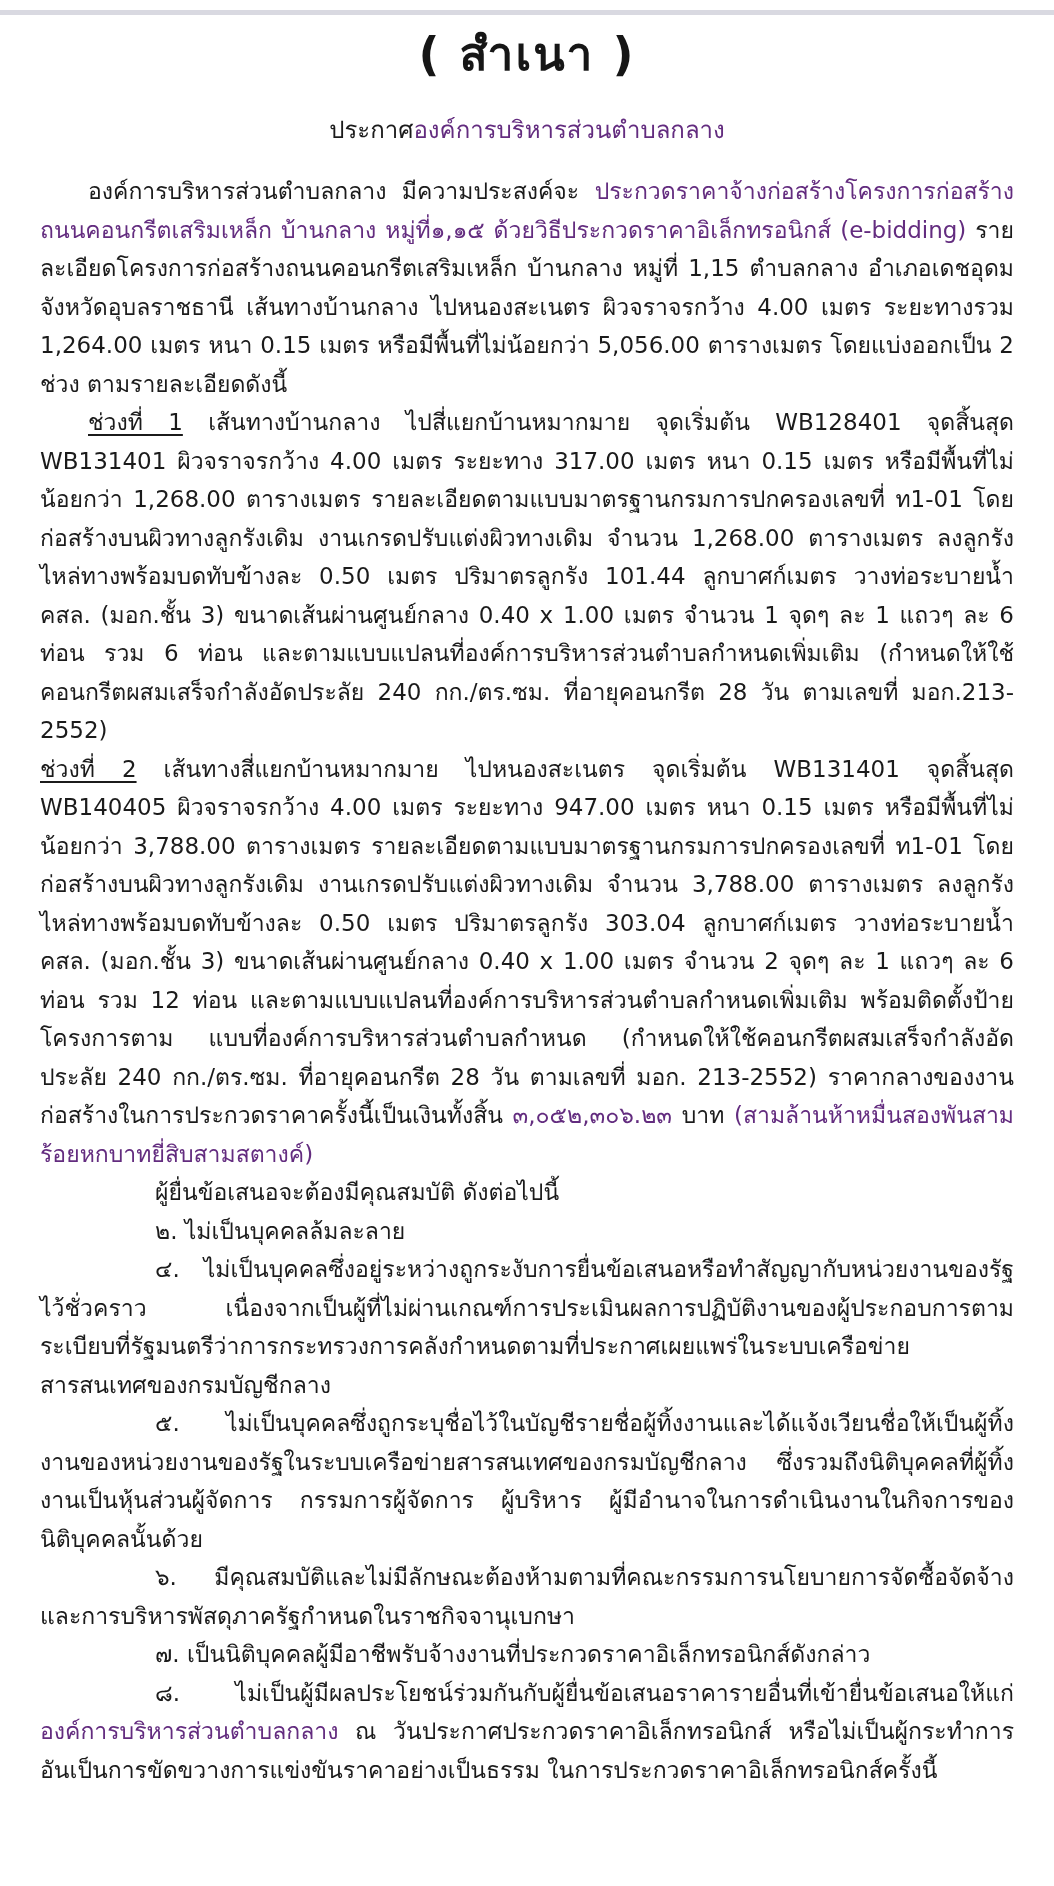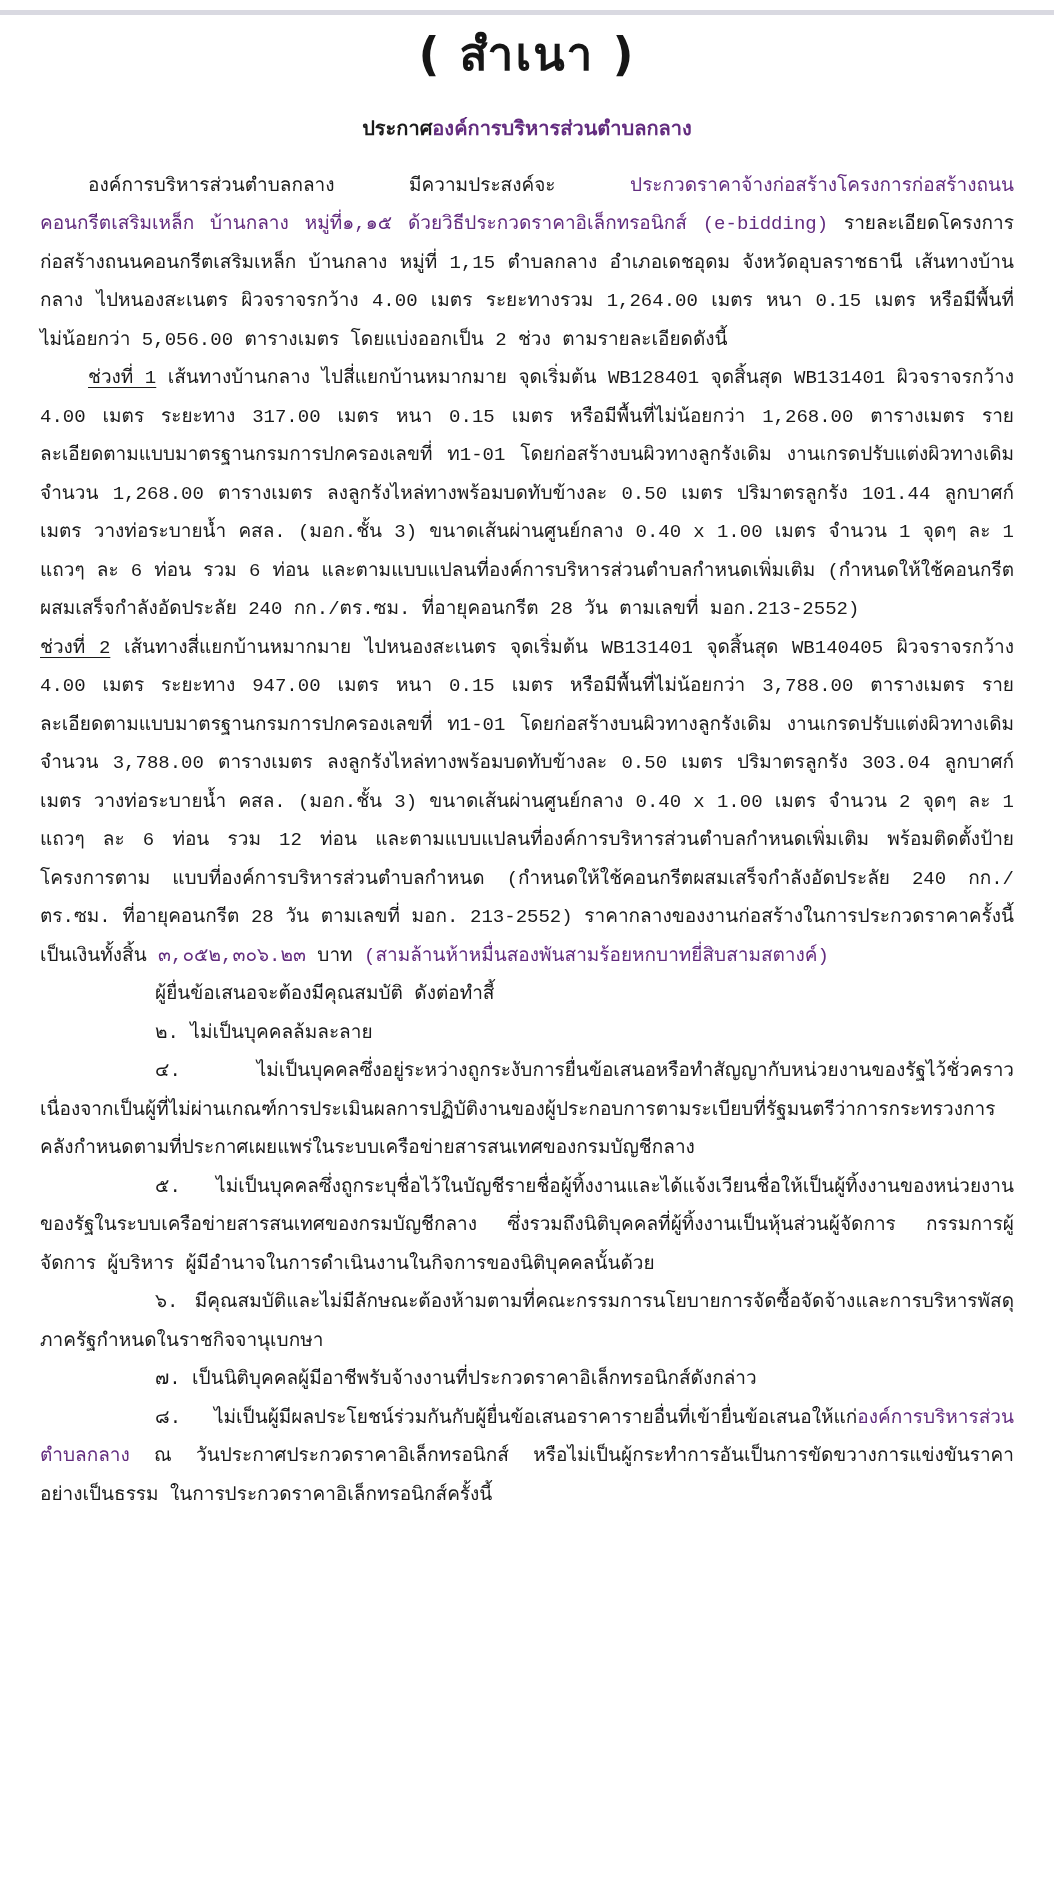--- a/index.html
+++ b/index.html
@@ -28,39 +28,38 @@
     text-align: center;
     font-size: 46px;
     font-weight: bold;
     letter-spacing: 2px;
     margin: 8px 0 0 0;
     line-height: 1.15;
     color: #161616;
   }
   .announce-line {
     text-align: center;
-    font-weight: bold;
-    font-size: 20px;
+    font-weight: normal;
+    font-size: 24px;
     margin-top: 34px;
     line-height: 1.3;
   }
   .subject-line {
     text-align: center;
     font-weight: bold;
     font-size: 24px;
     line-height: 41px;
     margin-top: 4px;
   }
   .purple { color: #632c7f; }
   p.body-par {
-    font-size: 19px;
+    font-size: 23px;
     line-height: 38.5px;
     text-align: justify;
     margin: 0;
-    font-family: Liberation Mono, monospace;
   }
   p.first-par { margin-top: 26px; }
   .indent-sm { text-indent: 48px; }
   .indent-lg { text-indent: 115px; }
   .u { text-decoration: underline; text-underline-offset: 4px; }
 </style>
 </head>
 <body>
 
 <div class="page">
@@ -80,21 +79,21 @@
     </p>
 
     <p class="body-par indent-sm">
       <span class="u">ช่วงที่ 1</span><span> เส้นทางบ้านกลาง ไปสี่แยกบ้านหมากมาย จุดเริ่มต้น WB128401 จุดสิ้นสุด WB131401 ผิวจราจรกว้าง 4.00 เมตร ระยะทาง 317.00 เมตร หนา 0.15 เมตร หรือมีพื้นที่ไม่น้อยกว่า 1,268.00 ตารางเมตร รายละเอียดตามแบบมาตรฐานกรมการปกครองเลขที่ ท1-01 โดยก่อสร้างบนผิวทางลูกรังเดิม งานเกรดปรับแต่งผิวทางเดิม จำนวน 1,268.00 ตารางเมตร ลงลูกรังไหล่ทางพร้อมบดทับข้างละ 0.50 เมตร ปริมาตรลูกรัง 101.44 ลูกบาศก์เมตร วางท่อระบายน้ำ คสล. (มอก.ชั้น 3) ขนาดเส้นผ่านศูนย์กลาง 0.40 x 1.00 เมตร จำนวน 1 จุดๆ ละ 1 แถวๆ ละ 6 ท่อน รวม 6 ท่อน และตามแบบแปลนที่องค์การบริหารส่วนตำบลกำหนดเพิ่มเติม (กำหนดให้ใช้คอนกรีตผสมเสร็จกำลังอัดประลัย 240 กก./ตร.ซม. ที่อายุคอนกรีต 28 วัน ตามเลขที่ มอก.213-2552)</span>
     </p>
 
     <p class="body-par">
       <span class="u">ช่วงที่ 2</span><span> เส้นทางสี่แยกบ้านหมากมาย ไปหนองสะเนตร จุดเริ่มต้น WB131401 จุดสิ้นสุด WB140405 ผิวจราจรกว้าง 4.00 เมตร ระยะทาง 947.00 เมตร หนา 0.15 เมตร หรือมีพื้นที่ไม่น้อยกว่า 3,788.00 ตารางเมตร รายละเอียดตามแบบมาตรฐานกรมการปกครองเลขที่ ท1-01 โดยก่อสร้างบนผิวทางลูกรังเดิม งานเกรดปรับแต่งผิวทางเดิม จำนวน 3,788.00 ตารางเมตร ลงลูกรังไหล่ทางพร้อมบดทับข้างละ 0.50 เมตร ปริมาตรลูกรัง 303.04 ลูกบาศก์เมตร วางท่อระบายน้ำ คสล. (มอก.ชั้น 3) ขนาดเส้นผ่านศูนย์กลาง  0.40 x 1.00 เมตร จำนวน 2 จุดๆ ละ 1 แถวๆ ละ 6 ท่อน รวม 12 ท่อน และตามแบบแปลนที่องค์การบริหารส่วนตำบลกำหนดเพิ่มเติม พร้อมติดตั้งป้ายโครงการตาม  แบบที่องค์การบริหารส่วนตำบลกำหนด (กำหนดให้ใช้คอนกรีตผสมเสร็จกำลังอัดประลัย 240 กก./ตร.ซม. ที่อายุคอนกรีต 28 วัน ตามเลขที่ มอก. 213-2552) ราคากลางของงานก่อสร้างในการประกวดราคาครั้งนี้เป็นเงินทั้งสิ้น </span><span class="purple">๓,๐๕๒,๓๐๖.๒๓</span><span> บาท </span><span class="purple">(สามล้านห้าหมื่นสองพันสามร้อยหกบาทยี่สิบสามสตางค์)</span>
     </p>
 
-    <p class="body-par indent-lg">ผู้ยื่นข้อเสนอจะต้องมีคุณสมบัติ ดังต่อทำสี้</p>
+    <p class="body-par indent-lg">ผู้ยื่นข้อเสนอจะต้องมีคุณสมบัติ ดังต่อไปนี้</p>
 
     <p class="body-par indent-lg">๒. ไม่เป็นบุคคลล้มละลาย</p>
     <p class="body-par indent-lg">๔. ไม่เป็นบุคคลซึ่งอยู่ระหว่างถูกระงับการยื่นข้อเสนอหรือทำสัญญากับหน่วยงานของรัฐไว้ชั่วคราว เนื่องจากเป็นผู้ที่ไม่ผ่านเกณฑ์การประเมินผลการปฏิบัติงานของผู้ประกอบการตามระเบียบที่รัฐมนตรีว่าการกระทรวงการคลังกำหนดตามที่ประกาศเผยแพร่ในระบบเครือข่ายสารสนเทศของกรมบัญชีกลาง</p>
     <p class="body-par indent-lg">๕. ไม่เป็นบุคคลซึ่งถูกระบุชื่อไว้ในบัญชีรายชื่อผู้ทิ้งงานและได้แจ้งเวียนชื่อให้เป็นผู้ทิ้งงานของหน่วยงานของรัฐในระบบเครือข่ายสารสนเทศของกรมบัญชีกลาง ซึ่งรวมถึงนิติบุคคลที่ผู้ทิ้งงานเป็นหุ้นส่วนผู้จัดการ กรรมการผู้จัดการ ผู้บริหาร ผู้มีอำนาจในการดำเนินงานในกิจการของนิติบุคคลนั้นด้วย</p>
     <p class="body-par indent-lg">๖. มีคุณสมบัติและไม่มีลักษณะต้องห้ามตามที่คณะกรรมการนโยบายการจัดซื้อจัดจ้างและการบริหารพัสดุภาครัฐกำหนดในราชกิจจานุเบกษา</p>
     <p class="body-par indent-lg">๗. เป็นนิติบุคคลผู้มีอาชีพรับจ้างงานที่ประกวดราคาอิเล็กทรอนิกส์ดังกล่าว</p>
 
     <p class="body-par indent-lg">
       <span>๘. ไม่เป็นผู้มีผลประโยชน์ร่วมกันกับผู้ยื่นข้อเสนอราคารายอื่นที่เข้ายื่นข้อเสนอให้แก่</span><span class="purple">องค์การบริหารส่วนตำบลกลาง</span><span> ณ วันประกาศประกวดราคาอิเล็กทรอนิกส์ หรือไม่เป็นผู้กระทำการอันเป็นการขัดขวางการแข่งขันราคาอย่างเป็นธรรม ในการประกวดราคาอิเล็กทรอนิกส์ครั้งนี้</span>
     </p>

